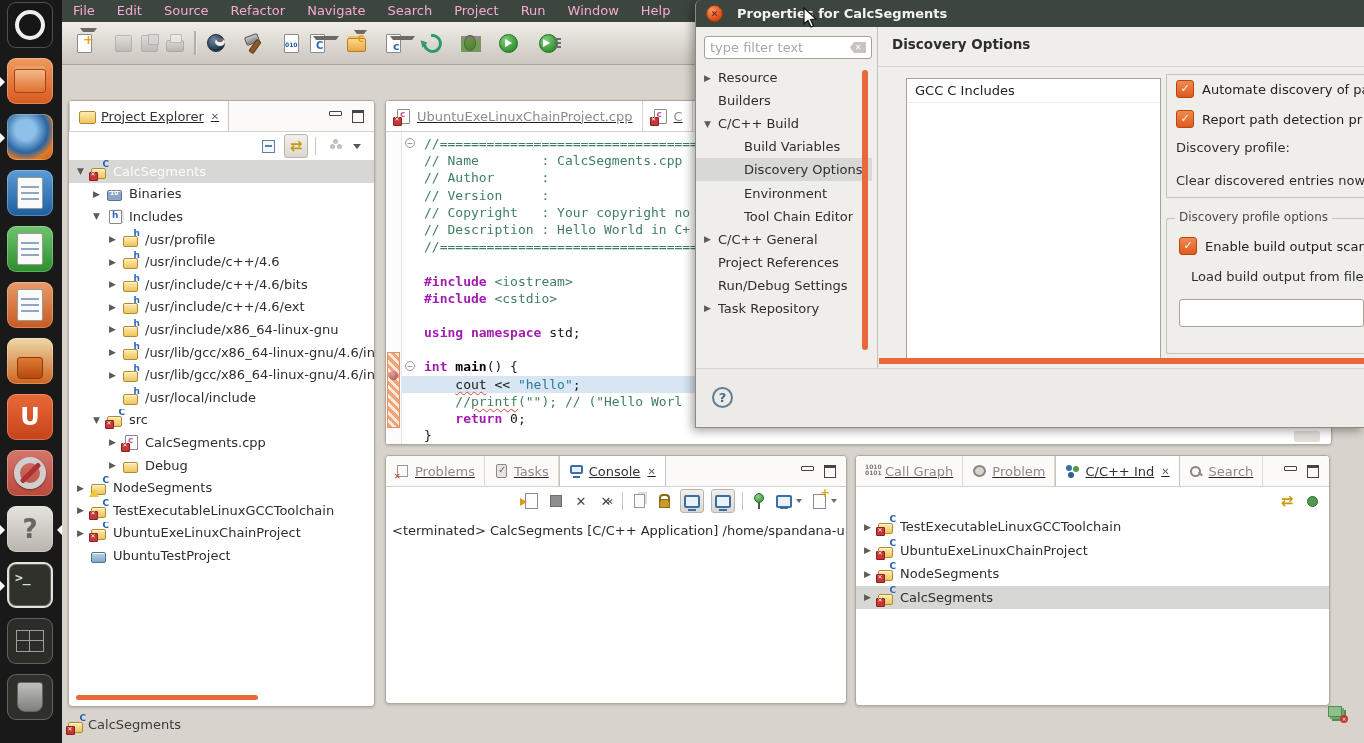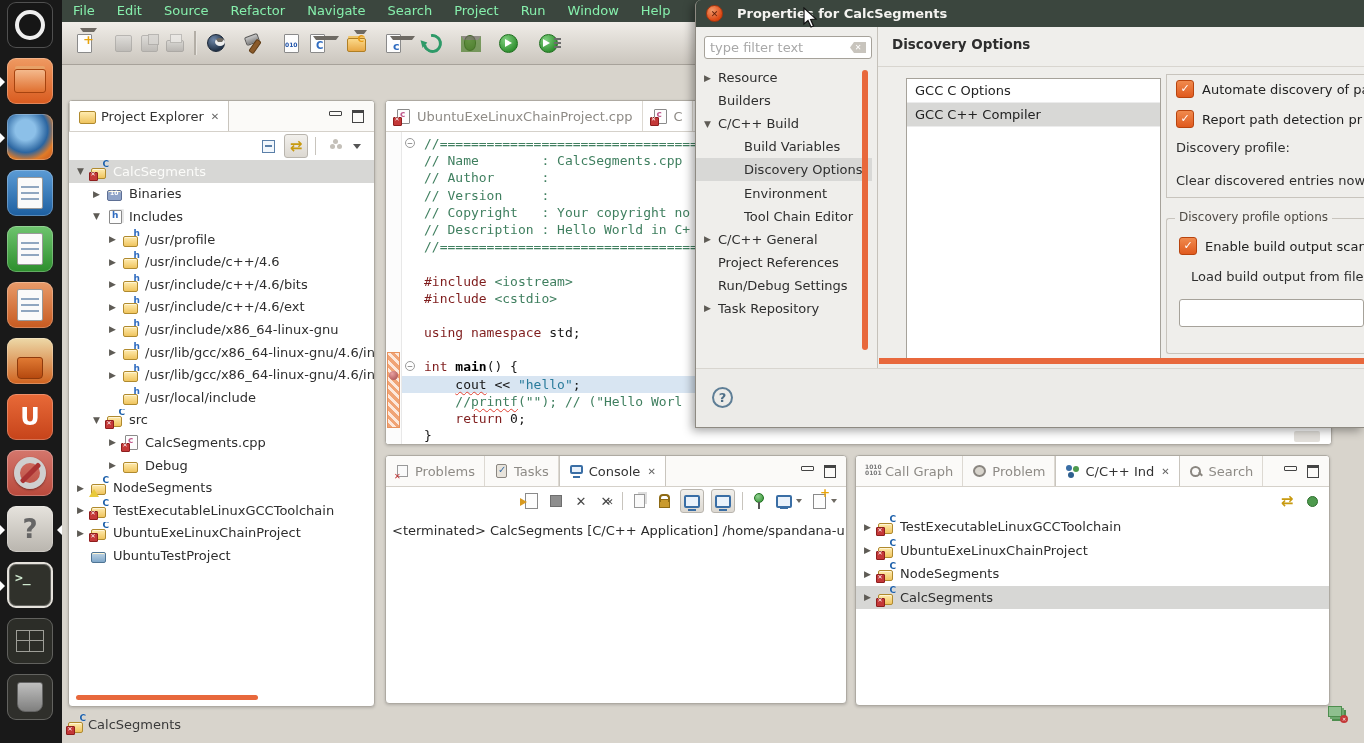--- a/index.html
+++ b/index.html
@@ -45,21 +45,21 @@
   .tile[data-app="workspace-switcher"]{background:#2C2D28;}
   .tile[data-app="workspace-switcher"]::before{content:"";width:26px;height:20px;border:1px solid #9E9E98;
     background:linear-gradient(90deg,transparent 12px,#9E9E98 12px 13px,transparent 13px),
                linear-gradient(transparent 9px,#9E9E98 9px 10px,transparent 10px);}
   .tile[data-app="trash"]{background:#2F2F2B;}
   .tile[data-app="trash"]::before{content:"";width:24px;height:28px;background:linear-gradient(#D9D9D9,#8E8E8E);
     border:1px solid #6E6E6E;border-radius:3px 3px 8px 8px;opacity:.85;}
   
   .menubar{position:absolute;left:62px;top:0;width:1302px;height:22px;background:#3B463E;
     display:flex;align-items:center;z-index:10;}
-  .menu-item{color:#86efac;font-size:13px;padding:0 11px;line-height:22px;}
+  .menu-item{color:#f9a8d4;font-size:13px;padding:0 11px;line-height:22px;}
   .toolbar{position:absolute;left:62px;top:22px;width:1302px;height:43px;
     background:linear-gradient(#F0EDE8,#CBC6BE);border-bottom:1px solid #A7A29A;
     display:flex;align-items:center;gap:4px;padding-left:12px;box-sizing:border-box;z-index:9;}
   .tb{position:relative;width:22px;height:22px;display:inline-flex;align-items:center;justify-content:center;}
   .tb.dd{margin-right:12px;}
   .tb.dd::after{content:"";position:absolute;right:-10px;top:9px;border-top:4px solid #6E6A63;
     border-left:3.5px solid transparent;border-right:3.5px solid transparent;}
   .tb.dis{opacity:.4;}
   .tb[data-ic="sep"]{width:2px;height:24px;background:#B3AEA6;border-right:1px solid #E8E5E0;margin:0 4px;}
   .tb[data-ic="new"]::before,.tb[data-ic="binary"]::before,.tb[data-ic="new-c-file"]::before,
@@ -97,21 +97,21 @@
   .tb[data-ic="run"]::before,.tb[data-ic="run-history"]::before{content:"";width:17px;height:17px;border-radius:50%;
     background:radial-gradient(circle at 35% 30%,#7FD07F,#2F8F2F 75%);border:1px solid #1F6F1F;}
   .tb[data-ic="run"]::after,.tb[data-ic="run-history"]::after{content:"";position:absolute;left:8px;top:7px;
     border-left:7px solid #fff;border-top:4.5px solid transparent;border-bottom:4.5px solid transparent;}
   .tb[data-ic="run-history"]{width:26px;}
   .tb[data-ic="run-history"] i{position:absolute;right:0;top:6px;width:7px;height:2px;background:#6C6C6C;
     box-shadow:0 4px 0 #6C6C6C,0 8px 0 #6C6C6C;}
   
   .panel{position:absolute;background:#FFF;border:1px solid #AEAAA2;border-radius:4px;
     box-shadow:0 1px 3px rgba(0,0,0,.18);box-sizing:border-box;overflow:hidden;}
-  .vtabs{display:flex;align-items:stretch;height:30px;border-bottom:1px solid #D5D1CA;background:#FBFAF8;}
+  .vtabs{display:flex;align-items:stretch;height:30px;border-bottom:1px solid #D5D1CA;background:#FBFAF8;text-decoration:underline;}
   .vtab{display:flex;align-items:center;gap:5px;padding:0 9px;color:#8E8B86;font-size:13px;
     border-right:1px solid #DDD9D2;white-space:nowrap;}
   .vtab.active{background:#FFF;color:#333;box-shadow:inset 0 2px 0 #FFF;border-right:1px solid #C9C5BE;border-left:1px solid #C9C5BE;}
   .vtab .close{font-size:10px;color:#666;margin-left:2px;}
   .minmax{margin-left:auto;display:flex;align-items:center;gap:10px;padding-right:10px;}
   .ico-min{width:11px;height:3px;border:1px solid #444;border-radius:1px;margin-top:-6px;}
   .ico-max{width:10px;height:9px;border:1px solid #444;border-top:3px solid #444;}
   .viewbar{display:flex;align-items:center;justify-content:flex-end;gap:7px;height:28px;padding-right:8px;}
   .vi{position:relative;width:18px;height:18px;display:inline-flex;align-items:center;justify-content:center;font-size:12px;color:#555;}
   .vi.pr{border:1px solid #B9B5AE;border-radius:3px;background:linear-gradient(#F2F0EC,#DCD8D1);width:22px;height:22px;}
@@ -192,21 +192,21 @@
   .range-marker::before{content:"";position:absolute;left:1px;top:18px;width:9px;height:9px;border-radius:50%;
     background:radial-gradient(circle at 35% 30%,#E8A0A0,#A04848);}
   .code{position:absolute;left:16px;top:3px;right:0;font-family:"DejaVu Sans Mono","Liberation Mono",monospace;
     font-size:13px;line-height:17.2px;}
   .cline{position:relative;height:17.2px;padding-left:22px;white-space:pre;}
   .cline.hl{background:#D8E5F2;}
   .fold{position:absolute;left:3px;top:3px;width:10px;height:10px;border:1px solid #9A9A9A;border-radius:50%;
     background:#FFF;color:#777;font-size:9px;line-height:8px;text-align:center;box-sizing:border-box;}
   .pln{color:#141414;}
   .cmt{color:#3F7F5F;}
-  .kw{color:#7f1d1d;font-weight:normal;}
+  .kw{color:#a21caf;font-weight:bold;}
   .str{color:#2A7B9B;}
   .hdr{color:#3F7F5F;}
   .fn{color:#000;font-weight:bold;}
   .sq{color:#141414;text-decoration:underline wavy #E04030 1px;text-underline-offset:2px;}
   .cmtsq{color:#3F7F5F;text-decoration:underline wavy #E04030 1px;text-underline-offset:2px;}
   
   .dialog{position:absolute;left:695px;top:0;width:669px;height:428px;background:#EFEEEB;
     border-left:1px solid #8E8A82;border-bottom:1px solid #8E8A82;border-radius:6px 0 0 0;
     box-shadow:-3px 3px 10px rgba(0,0,0,.35);z-index:50;box-sizing:border-box;}
   .dtitle{height:27px;background:#3B463E;border-radius:5px 0 0 0;display:flex;align-items:center;}
@@ -864,23 +864,22 @@
           <span>Task Repository</span>
         </div>
       </div>
     <div class="dvscroll"></div>
     <div class="ddivider"></div>
     <div class="dright-header">Discovery Options</div>
     <div class="dhsep"></div>
 
     <div class="dlist">
 
-        <div class="dlist-item">GCC C Options</div>
-
-        <div class="dlist-item sel">GCC C++ Compiler</div>
+        <div class="dlist-item">GCC C Includes</div>
+
       </div>
 
     <div class="dgroup1"></div>
     <div class="chkrow" style="left:480px;top:80px;">
       <span class="chk">✓</span>
       <span>Automate discovery of pa</span>
     </div>
     <div class="chkrow" style="left:480px;top:110px;">
       <span class="chk">✓</span>
       <span>Report path detection pr</span>

